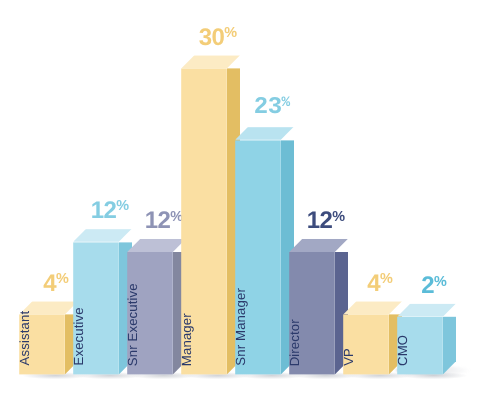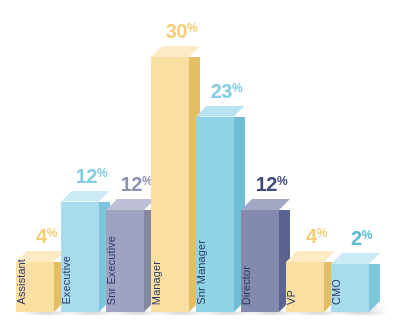--- a/index.html
+++ b/index.html
@@ -199,21 +199,21 @@
       <div class="bar-group" style="left: 196px; width: 49px; height: 195.5px;">
         <div class="bar-shadow" style="width: 55px;"></div>
         <div class="bar" style="width: 38px; height: 195.5px;">
           <div class="face-front" style="background: rgb(143, 211, 230);"></div>
           <div class="face-side" style="background: rgb(109, 189, 212);"></div>
           <div class="face-top" style="background: rgb(185, 227, 240);"></div>
           <div class="cat-label-wrap">
             <span class="cat-label" style="color: rgb(43, 58, 107); position: static;">Snr Manager</span>
           </div>
         </div>
-        <div class="value-label" style="color: rgb(132, 205, 226); bottom: 211.5px; width: 49px;"><span class="num">23</span><span class="pct">%</span></div>
+        <div class="value-label" style="color: rgb(132, 205, 226); bottom: 211.5px; width: 49px; font-family: Liberation Mono, monospace;"><span class="num">23</span><span class="pct">%</span></div>
       </div>
       <div class="bar-group" style="left: 241px; width: 49px; height: 102px;">
         <div class="bar-shadow" style="width: 55px;"></div>
         <div class="bar" style="width: 38px; height: 102px;">
           <div class="face-front" style="background: rgb(131, 138, 173);"></div>
           <div class="face-side" style="background: rgb(91, 100, 144);"></div>
           <div class="face-top" style="background: rgb(162, 168, 196);"></div>
           <div class="cat-label-wrap">
             <span class="cat-label" style="color: rgb(43, 58, 107); position: static;">Director</span>
           </div>

